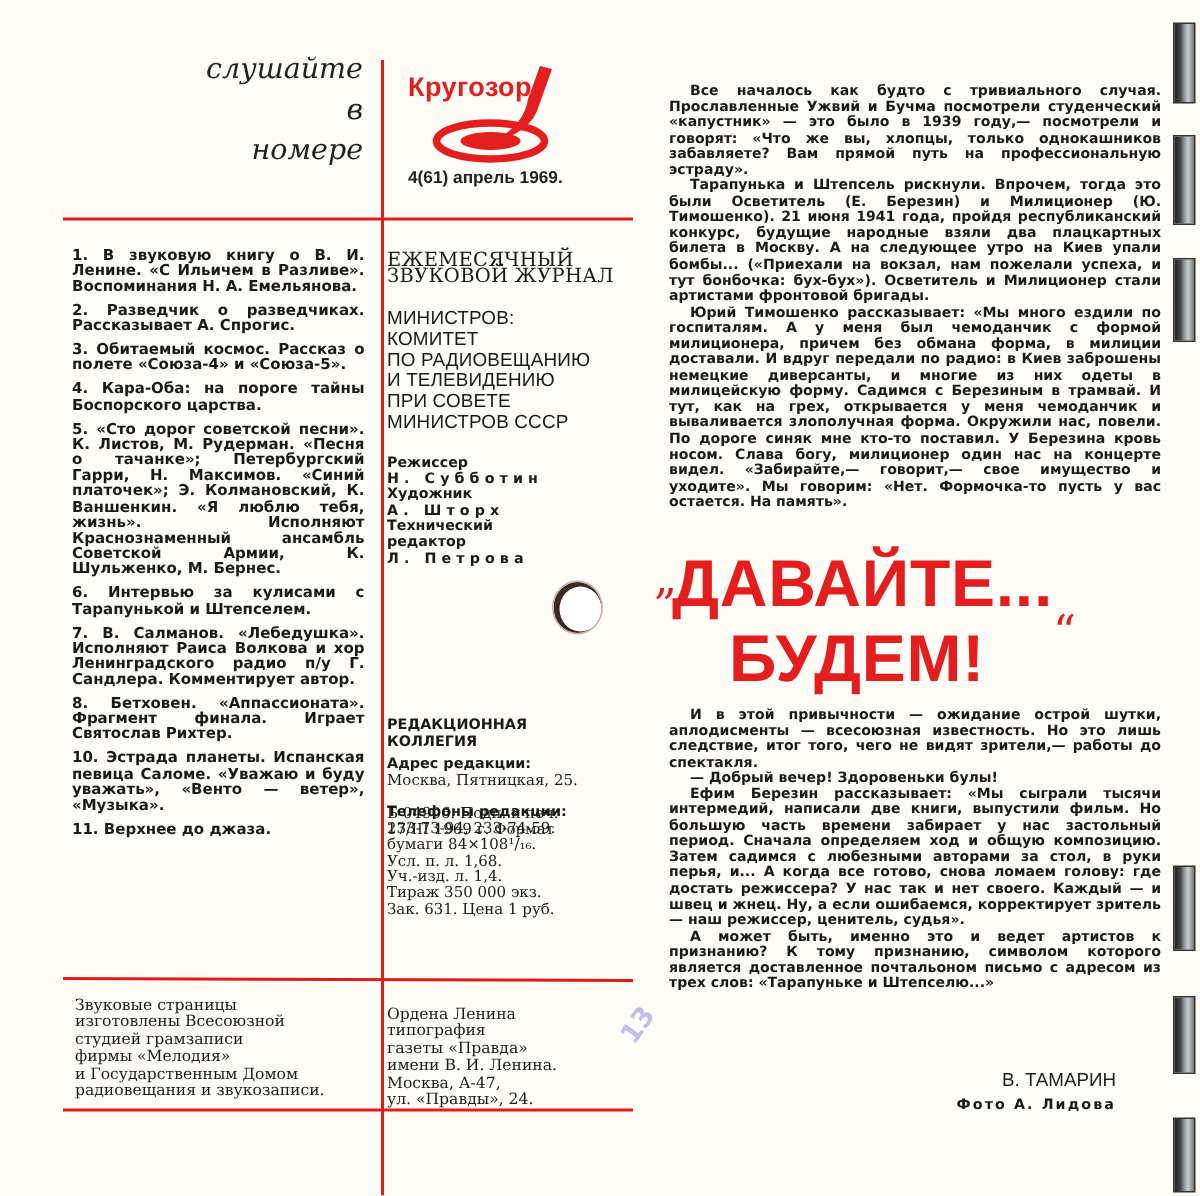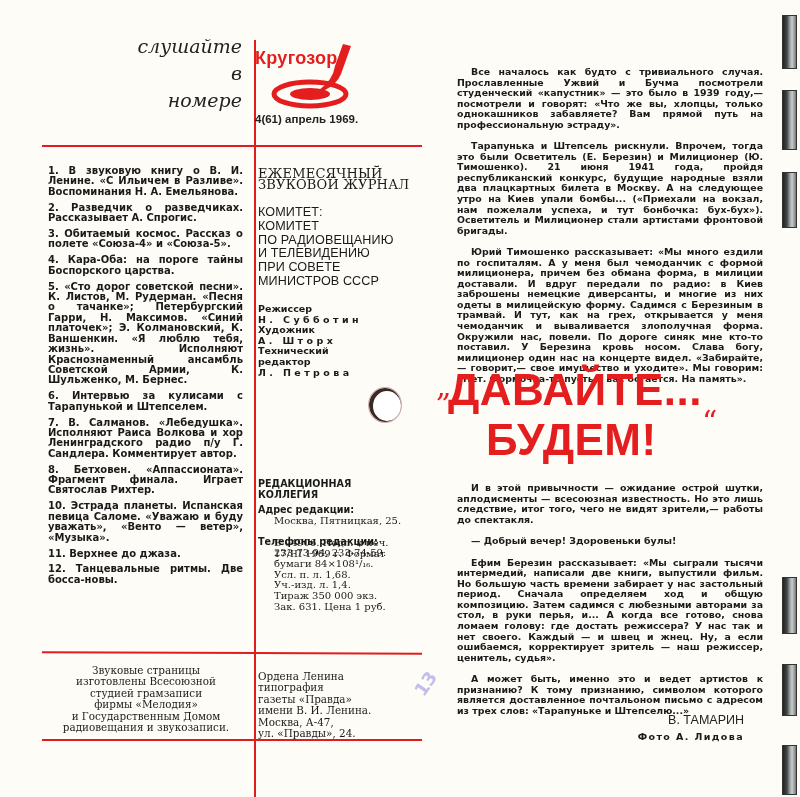--- a/index.html
+++ b/index.html
@@ -22,25 +22,25 @@
   .toc { left:48px; top:166px; width:195px; font-family:"DejaVu Sans", sans-serif; font-weight:bold; font-size:10px; line-height:10.4px; text-align:justify; }
   .toc p { margin:0 0 5.5px 0; }
 
   
   .mid { left:258px; width:170px; }
   .serif-caps { font-family:"DejaVu Serif", serif; font-size:13px; line-height:11px; letter-spacing:0.2px; }
   .publisher { font-family:"Liberation Sans", sans-serif; font-size:12.6px; line-height:13.8px; letter-spacing:0.1px; }
   .credits { font-family:"DejaVu Sans", sans-serif; font-weight:bold; font-size:9.5px; line-height:10.6px; }
   .spaced { letter-spacing:3.4px; }
   .mid-head { font-family:"DejaVu Sans", sans-serif; font-weight:bold; font-size:9.6px; line-height:10.6px; }
-  .mid-serif { font-family:"DejaVu Serif", serif; font-size:10px; line-height:10.6px;margin-left:16px; }
+  .mid-serif { font-family:"DejaVu Serif", serif; font-size:10px; line-height:10.6px; }
 
   
   .article { left:446px; width:328px; font-family:"DejaVu Sans", sans-serif; font-weight:bold; font-size:9.4px; line-height:10.55px; text-align:justify; }
-  .article p { margin:11px; text-indent:14px; }
+  .article p { margin:0; text-indent:14px; }
   .headline { font-family:"Liberation Sans", sans-serif; font-weight:bold; color:#e41e1e; font-size:44px; line-height:1; letter-spacing:0.5px; }
   .quote-mark { font-family:"DejaVu Serif", serif; font-size:30px; color:#e41e1e; }
 
   .footer-serif { font-family:"DejaVu Serif", serif; font-size:10.4px; line-height:11.4px; }
 
   
   .hole { left:368px; top:387px; width:32px; height:34px; border-radius:50%; background:#fff; box-shadow:inset 2px 1px 0 2px #3a2a24; border:1px solid #caa; }
 
   
   .bind { position:absolute; left:782px; width:13px; background:linear-gradient(90deg,#222 0%,#444 30%,#9aa 55%,#ccc 70%,#777 100%); border:1px solid #333; }
@@ -53,60 +53,59 @@
 <div class="hline" style="left:42px; top:145px; width:380px;"></div>
 <div class="hline" style="left:42px; top:652px; width:380px; transform:rotate(0.2deg);"></div>
 <div class="hline" style="left:42px; top:739px; width:380px;"></div>
 
 <div class="abs hdr-italic" style="left:120px; top:37px; width:122px;">
   <div style="margin-bottom:8px;">слушайте</div>
   <div style="margin-bottom:8px;">в</div>
   <div>номере</div>
 </div>
 
-<div class="abs" style="left:255px; top:44px; width:120px; height:70px;">
+<div class="abs" style="left:272px; top:44px; width:120px; height:70px;">
   <div class="logo-text" style="position:absolute; left:0; top:4px;">Кругозор</div>
   <svg width="120" height="70" style="position:absolute; left:0; top:0;" viewBox="0 0 120 70">
     <ellipse cx="55" cy="50" rx="36" ry="12" fill="none" stroke="#e41e1e" stroke-width="5"></ellipse>
     <ellipse cx="55" cy="50" rx="20" ry="6" fill="#e41e1e"></ellipse>
     <path d="M88 0 L96 2 L86 30 Q82 40 70 46 L64 46 Q78 36 80 22 Z" fill="#e41e1e"></path>
   </svg>
   <div class="issue" style="position:absolute; left:0; top:69px; white-space:nowrap;">4(61) апрель 1969.</div>
 </div>
 
 <div class="abs toc">
   <p>1. В звуковую книгу о В. И. Ленине. «С Ильичем в Разливе». Воспоминания Н. А. Емельянова.</p>
   <p>2. Разведчик о разведчиках. Рассказывает А. Спрогис.</p>
   <p>3. Обитаемый космос. Рассказ о полете «Союза-4» и «Союза-5».</p>
   <p>4. Кара-Оба: на пороге тайны Боспорского царства.</p>
   <p>5. «Сто дорог советской песни». К. Листов, М. Рудерман. «Песня о тачанке»; Петербургский Гарри, Н. Максимов. «Синий платочек»; Э. Колмановский, К. Ваншенкин. «Я люблю тебя, жизнь». Исполняют Краснознаменный ансамбль Советской Армии, К. Шульженко, М. Бернес.</p>
   <p>6. Интервью за кулисами с Тарапунькой и Штепселем.</p>
   <p>7. В. Салманов. «Лебедушка». Исполняют Раиса Волкова и хор Ленинградского радио п/у Г. Сандлера. Комментирует автор.</p>
   <p>8. Бетховен. «Аппассионата». Фрагмент финала. Играет Святослав Рихтер.</p>
   <p>10. Эстрада планеты. Испанская певица Саломе. «Уважаю и буду уважать», «Венто — ветер», «Музыка».</p>
   <p>11. Верхнее до джаза.</p>
-  <p>12. Танцевальные ритмы. Две босса-новы.</p>
 </div>
 
-<div class="abs footer-serif" style="left:50px; top:665px; width:192px; text-align:center;">
+<div class="abs footer-serif" style="left:50px; top:665px; width:192px; text-align:left;">
   <div>Звуковые страницы</div>
   <div>изготовлены Всесоюзной</div>
   <div>студией грамзаписи</div>
   <div>фирмы «Мелодия»</div>
   <div>и Государственным Домом</div>
   <div>радиовещания и звукозаписи.</div>
 </div>
 
 <div class="abs mid serif-caps" style="top:168px;">
   <div>ЕЖЕМЕСЯЧНЫЙ</div>
   <div>ЗВУКОВОЙ ЖУРНАЛ</div>
 </div>
 
 <div class="abs mid publisher" style="top:206px;">
-  <div>КОМИТЕТ:</div>
+  <div>МИНИСТРОВ:</div>
   <div>КОМИТЕТ</div>
   <div>ПО РАДИОВЕЩАНИЮ</div>
   <div>И ТЕЛЕВИДЕНИЮ</div>
   <div>ПРИ СОВЕТЕ</div>
   <div>МИНИСТРОВ СССР</div>
 </div>
 
 <div class="abs mid credits" style="top:304px;">
   <div>Режиссер</div>
   <div class="spaced">Н. Субботин</div>

